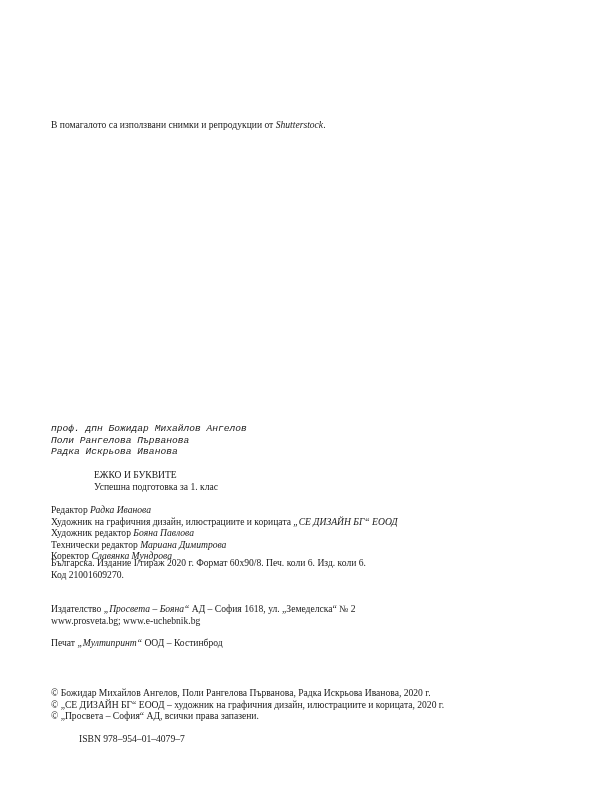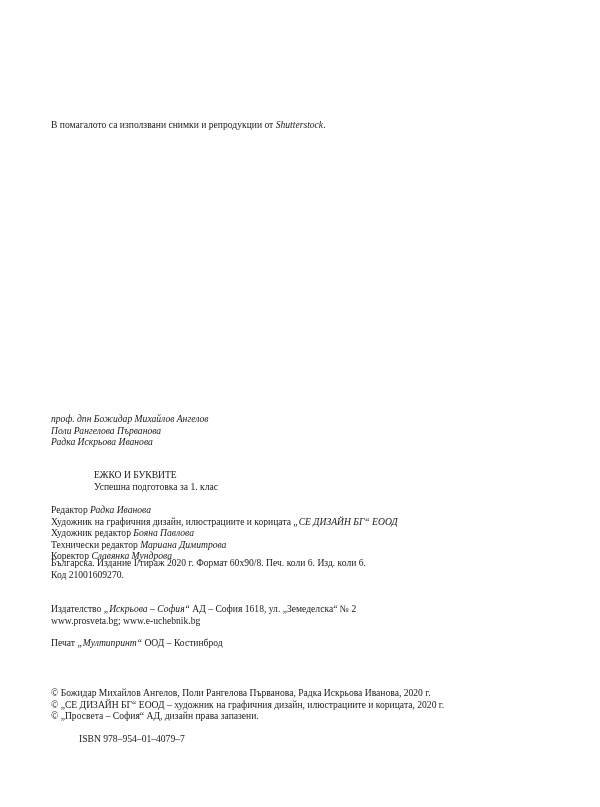--- a/index.html
+++ b/index.html
@@ -28,21 +28,21 @@
       position: absolute;
       left: 51px;
       white-space: nowrap;
     }
     .line {
       display: block;
       height: 11.6px;
     }
     .i { font-style: italic; }
     #credit-note { top: 119px; }
-    #authors { top: 413px; }
+    #authors { top: 423px; font-family: Liberation Mono, monospace; }
     #book-title { top: 469px; margin-left: 43px; }
     #editors { top: 504px; }
     #edition { top: 557px; }
     #publisher { top: 603px; }
     #printer { top: 637px; }
     #copyright { top: 687px; }
     #isbn { top: 733px; margin-left: 28px; }
   </style>
 </head>
 <body>
@@ -71,31 +71,31 @@
     <span class="line"><span>Технически редактор </span><span class="i">Мариана Димитрова</span></span>
     <span class="line"><span>Коректор </span><span class="i">Славянка Мундрова</span></span>
   </div>
 
   <div class="block" id="edition">
     <span class="line">Българска. Издание I/тираж 2020 г. Формат 60x90/8. Печ. коли 6. Изд. коли 6.</span>
     <span class="line">Код 21001609270.</span>
   </div>
 
   <div class="block" id="publisher">
-    <span class="line"><span>Издателство </span><span class="i">„Искрьова – София“</span><span> АД – София 1618, ул. „Земеделска“ № 2</span></span>
+    <span class="line"><span>Издателство </span><span class="i">„Просвета – Бояна“</span><span> АД – София 1618, ул. „Земеделска“ № 2</span></span>
     <span class="line">www.prosveta.bg; www.e-uchebnik.bg</span>
   </div>
 
   <div class="block" id="printer">
     <span class="line"><span>Печат </span><span class="i">„Мултипринт“</span><span> ООД – Костинброд</span></span>
   </div>
 
   <div class="block" id="copyright">
     <span class="line">© Божидар Михайлов Ангелов, Поли Рангелова Първанова, Радка Искрьова Иванова, 2020 г.</span>
     <span class="line">© „СЕ ДИЗАЙН БГ“ ЕООД – художник на графичния дизайн, илюстрациите и корицата, 2020 г.</span>
-    <span class="line">© „Просвета – София“ АД, дизайн права запазени.</span>
+    <span class="line">© „Просвета – София“ АД, всички права запазени.</span>
   </div>
 
   <div class="block" id="isbn">
     <span class="line">ISBN 978–954–01–4079–7</span>
   </div>
 
 </div>
 
 </body></html>

